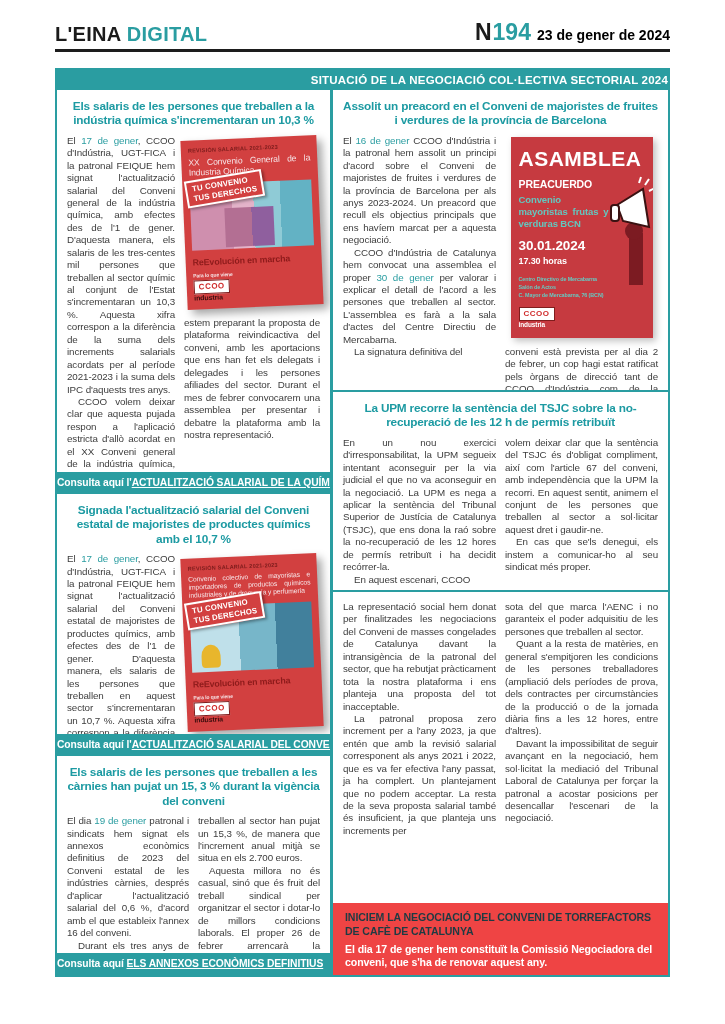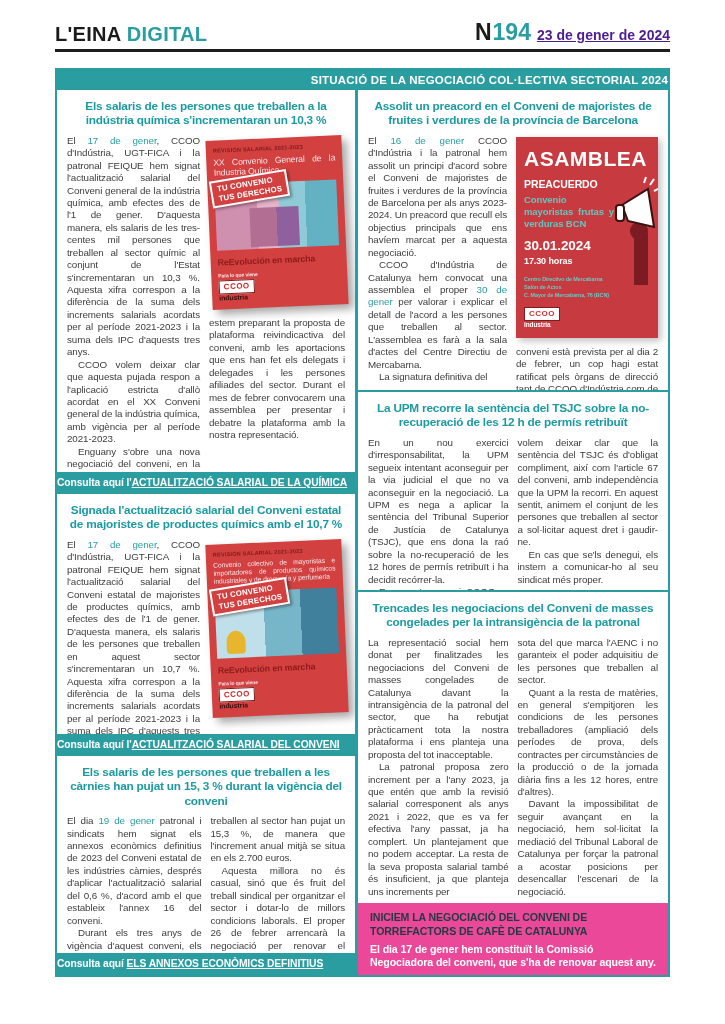--- a/index.html
+++ b/index.html
@@ -14,37 +14,37 @@
   
   .masthead {
     position:absolute; left:55px; right:55px; top:20px; height:26px;
     display:flex; justify-content:space-between; align-items:flex-end;gap:47px;
   }
   .brand { font-size:20px; font-weight:bold; color:#1b1b1b; letter-spacing:.3px; }
   .brand .accent { color:#2a9da1; }
   .issue { display:flex; align-items:baseline; gap:6px; }
   .issue .n { font-size:23px; font-weight:bold; color:#1b1b1b; }
   .issue .num { font-size:23px; font-weight:bold; color:#2a9da1; margin-left:-5px; }
-  .issue .date { font-size:14px; font-weight:bold; color:#4c1d95;text-decoration:underline; }
+  .issue .date { font-size:14px; font-weight:bold; color:#000000; }
   .masthead-rule { position:absolute; left:55px; right:55px; top:49px; height:3px; background:#1d1d1d; }
 
   
   .container {
     position:absolute; left:55px; top:68px; width:615px; height:909px;
     border:2px solid #2a9da1; background:#fff;
     display:flex; flex-direction:column;
   }
   .top-banner {
     height:20px; background:#2a9da1; color:#fff; font-weight:bold;
     font-size:11.5px; text-align:right; line-height:20px; letter-spacing:.2px;
     flex:0 0 auto;
   }
   .cols { flex:1 1 auto; display:flex; min-height:0; }
   .col { display:flex; flex-direction:column; min-height:0; }
-  .col-left  { width:301px; border-right:3px solid #2a9da1; }
+  .col-left  { width:276px; border-right:3px solid #2a9da1; }
   .col-right { flex:1; }
 
   
   article { padding:9px 10px 2px; overflow:hidden; }
   h2.headline {
     margin:0 0 7px; font-size:11.8px; line-height:1.22; font-weight:bold;
     color:#1c9aa2; text-align:center; letter-spacing:-.2px;
   }
   .twocol { display:grid; grid-template-columns:1fr 1fr; column-gap:9px; }
   .bodytxt { font-size:9.8px; line-height:1.27; letter-spacing:-.1px;
@@ -118,21 +118,21 @@
   .poster .p1 { font-size:10.5px; font-weight:bold; margin-top:6px; }
   .poster .p2 { font-size:9.5px; font-weight:bold; color:#63c7bf; line-height:1.25; margin-top:2px; width:90px; }
   .poster .pdate { font-size:13.5px; font-weight:bold; margin-top:8px; }
   .poster .ptime { font-size:9px; font-weight:bold; margin-top:1px; }
   .poster .ploc { font-size:5.4px; font-weight:bold; color:#67c9c1; line-height:1.5; margin-top:8px; }
   .poster .logo-sub { font-size:6.5px; font-weight:bold; color:#fff; }
   .poster svg { position:absolute; right:-4px; top:38px; }
 
   
   .iniciem {
-    flex:0 0 72px; background:#ec4899; padding:8px 12px 6px; overflow:hidden;
+    flex:0 0 72px; background:#ef4444; padding:8px 12px 6px; overflow:hidden;
   }
   .iniciem .ih { color:#1d3b43; font-weight:bold; font-size:10.6px; line-height:1.3; letter-spacing:-.1px; }
   .iniciem .ib { color:#ffffff; font-weight:bold; font-size:10.6px; line-height:1.3; margin-top:4px; letter-spacing:-.1px; }
 </style>
 </head>
 <body>
 
 <div class="page">
 
   <div class="masthead">
@@ -279,21 +279,20 @@
             <div>
               <p>volem deixar clar que la sentència del TSJC és d'obligat compliment, així com l'article 67 del conveni, amb independència que la UPM la recorri. En aquest sentit, animem el conjunt de les persones que treballen al sector a sol·licitar aquest dret i gaudir-ne.</p>
               <p>En cas que se'ls denegui, els instem a comunicar-ho al seu sindicat més proper.</p>
             </div>
           </div>
         </article>
 
         <div class="teal-divider"></div>
 
         <article class="art-trencades">
-          <h2 class="headline">Trencades les negociacions del Conveni de masses congelades per la intransigència de la patronal</h2>
           <div class="twocol bodytxt">
             <div>
               <p>La representació social hem donat per finalitzades les negociacions del Conveni de masses congelades de Catalunya davant la intransigència de la patronal del sector, que ha rebutjat pràcticament tota la nostra plataforma i ens planteja una proposta del tot inacceptable.</p>
               <p>La patronal proposa zero increment per a l'any 2023, ja que entén que amb la revisió salarial corresponent als anys 2021 i 2022, que es va fer efectiva l'any passat, ja ha complert. Un plantejament que no podem acceptar. La resta de la seva proposta salarial també és insuficient, ja que planteja uns increments per</p>
             </div>
             <div>
               <p>sota del que marca l'AENC i no garanteix el poder adquisitiu de les persones que treballen al sector.</p>
               <p>Quant a la resta de matèries, en general s'empitjoren les condicions de les persones treballadores (ampliació dels períodes de prova, dels contractes per circumstàncies de la producció o de la jornada diària fins a les 12 hores, entre d'altres).</p>
               <p>Davant la impossibilitat de seguir avançant en la negociació, hem sol·licitat la mediació del Tribunal Laboral de Catalunya per forçar la patronal a acostar posicions per desencallar l'escenari de la negociació.</p>
             </div>

